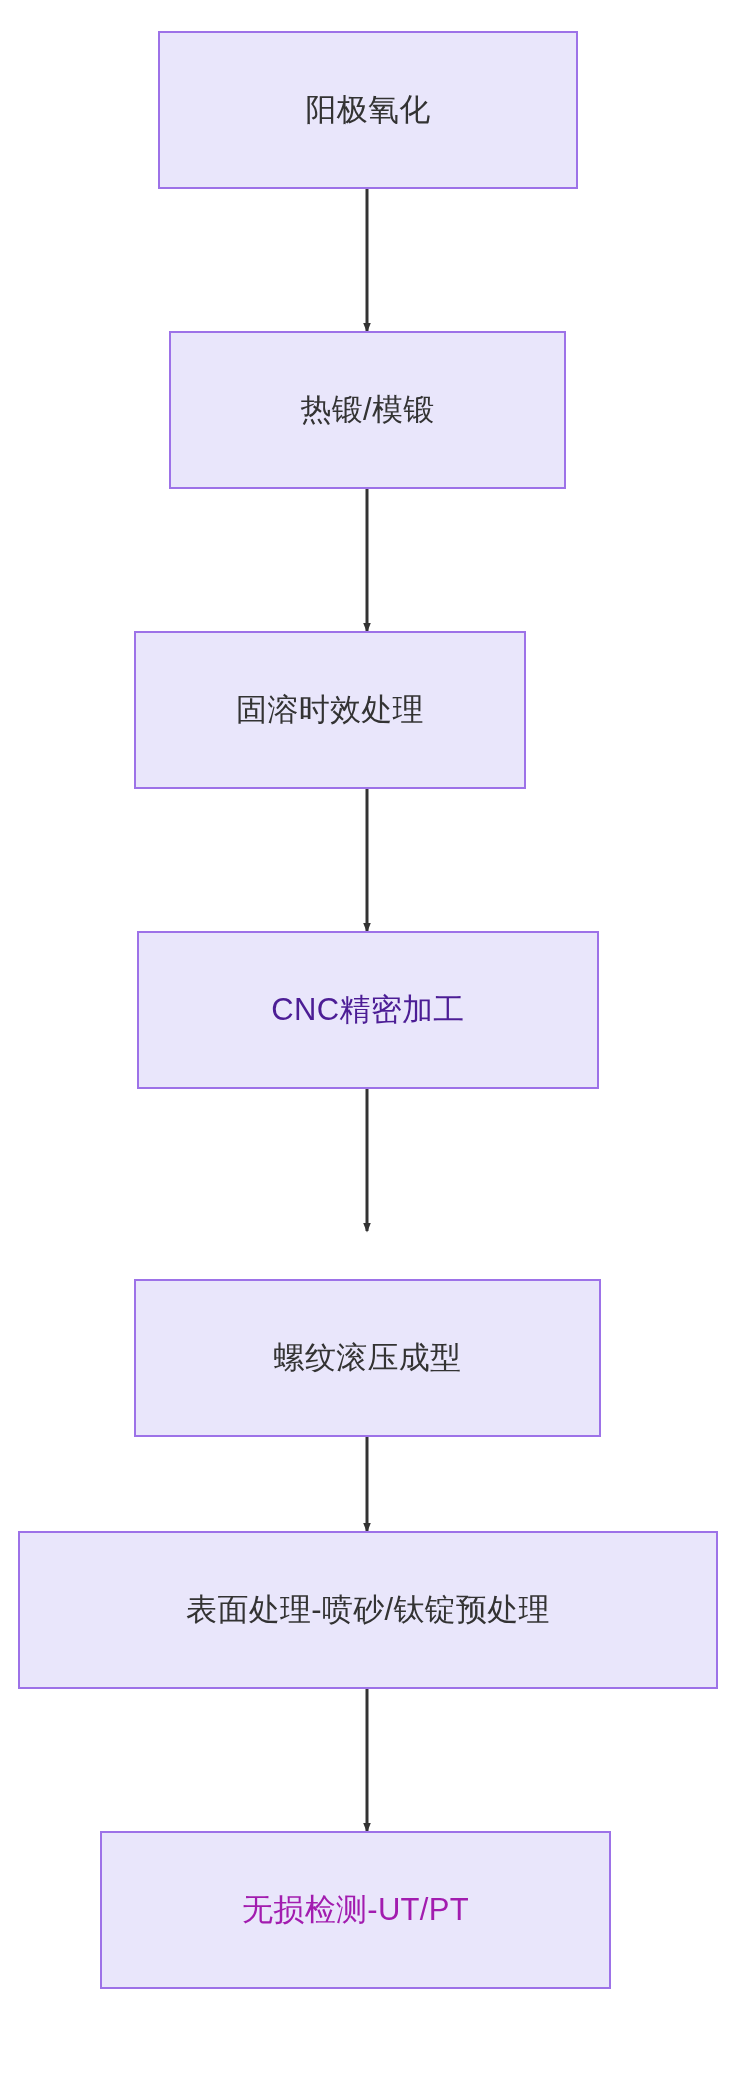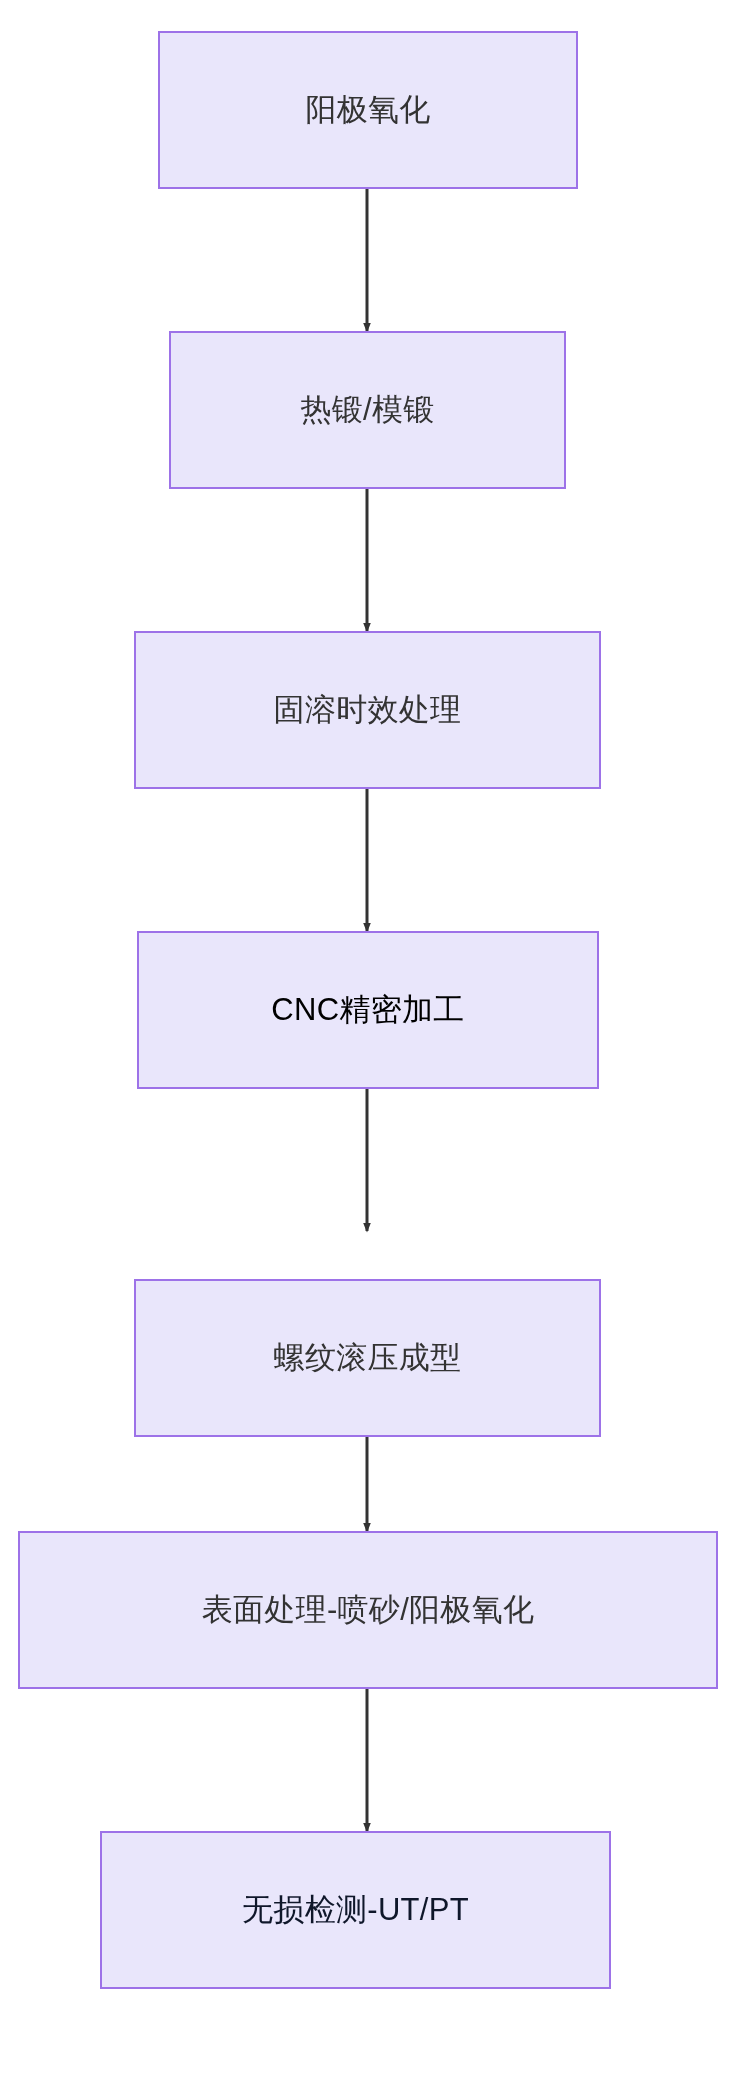--- a/index.html
+++ b/index.html
@@ -67,29 +67,29 @@
         <line x1="367" y1="1689" x2="367" y2="1831" stroke="#333333" stroke-width="3" marker-end="url(#arrowhead)"></line>
       </g>
   </svg>
   <div id="node-layer">
       <div class="flow-node" style="left: 158px; top: 31px; width: 420px; height: 158px; background: rgb(233, 230, 251); border-color: rgb(157, 114, 232);">
         <span class="flow-node-label" style="color: rgb(51, 51, 51);">阳极氧化</span>
       </div>
       <div class="flow-node" style="left: 169px; top: 331px; width: 397px; height: 158px; background: rgb(233, 230, 251); border-color: rgb(157, 114, 232); text-align: right;">
         <span class="flow-node-label" style="color: rgb(51, 51, 51);">热锻/模锻</span>
       </div>
-      <div class="flow-node" style="left: 134px; top: 631px; width: 467px; height: 158px; background: rgb(233, 230, 251); border-color: rgb(157, 114, 232);">
+      <div class="flow-node" style="left: 134px; top: 631px; width: 392px; height: 158px; background: rgb(233, 230, 251); border-color: rgb(157, 114, 232);">
         <span class="flow-node-label" style="color: rgb(51, 51, 51);">固溶时效处理</span>
       </div>
       <div class="flow-node" style="left: 137px; top: 931px; width: 462px; height: 158px; background: rgb(233, 230, 251); border-color: rgb(157, 114, 232);">
-        <span class="flow-node-label" style="color: #000000;">CNC精密加工</span>
+        <span class="flow-node-label" style="color: #4c1d95;">CNC精密加工</span>
       </div>
       <div class="flow-node" style="left: 134px; top: 1231px; width: 467px; height: 158px; background: rgb(233, 230, 251); border-color: rgb(157, 114, 232); margin-top: 48px;">
         <span class="flow-node-label" style="color: rgb(51, 51, 51);">螺纹滚压成型</span>
       </div>
       <div class="flow-node" style="left: 18px; top: 1531px; width: 700px; height: 158px; background: rgb(233, 230, 251); border-color: rgb(157, 114, 232);">
-        <span class="flow-node-label" style="color: rgb(51, 51, 51);">表面处理-喷砂/阳极氧化</span>
+        <span class="flow-node-label" style="color: rgb(51, 51, 51);">表面处理-喷砂/钛锭预处理</span>
       </div>
       <div class="flow-node" style="left: 100px; top: 1831px; width: 511px; height: 158px; background: rgb(233, 230, 251); border-color: rgb(157, 114, 232);">
-        <span class="flow-node-label" style="color: #0f172a;">无损检测-UT/PT</span>
+        <span class="flow-node-label" style="color: #a21caf;">无损检测-UT/PT</span>
       </div>
     </div>
 </div>
 
 </body></html>

